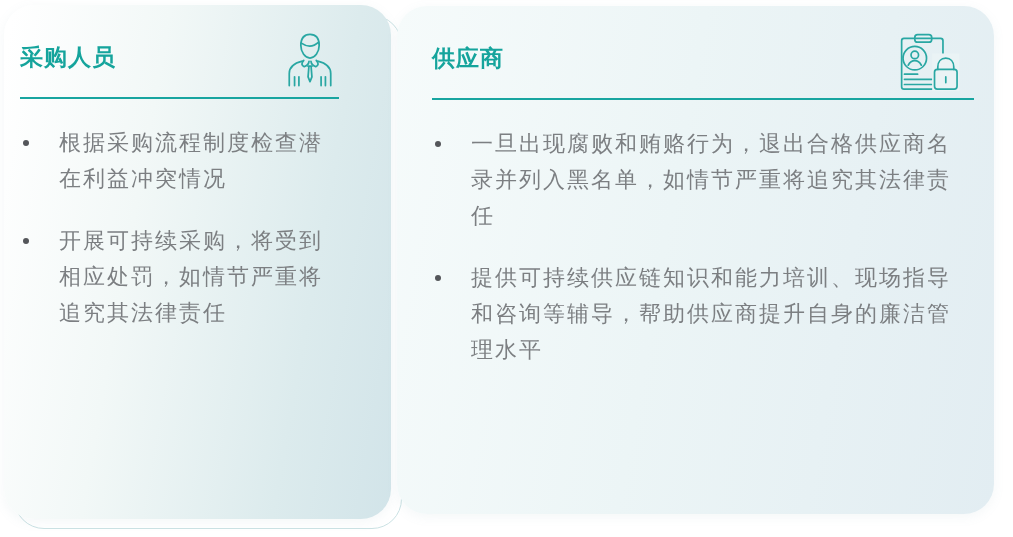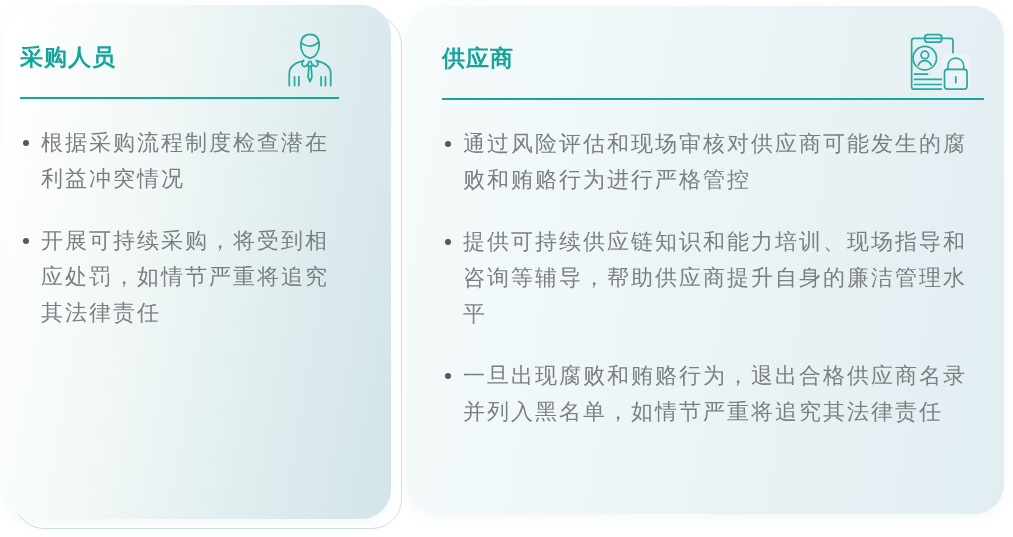--- a/index.html
+++ b/index.html
@@ -28,21 +28,21 @@
     box-sizing:border-box;
     z-index:1;
     box-shadow:0 3px 12px rgba(110,150,160,0.08);
   }
   .card.left{
     left:4px;top:5px;width:387px;height:514px;
     background:linear-gradient(100deg,#ffffff 2%,#f2f8f7 35%,#dcebed 75%,#d2e4e9 100%);
     padding:40px 52px 0 16px;
   }
   .card.right{
-    left:407px;top:6px;width:597px;height:508px;
+    left:397px;top:6px;width:597px;height:508px;
     background:linear-gradient(100deg,#f6fbfb 0%,#ecf5f6 45%,#e2edf2 100%);
     padding:40px 20px 0 35px;
   }
   .hd{position:relative;}
   .title{
     margin:0;
     font-size:23px;
     line-height:24px;
     font-weight:bold;
     letter-spacing:1px;
@@ -66,21 +66,21 @@
     margin:0 0 26px 0;
   }
   .dot{
     flex:none;
     width:6px;height:6px;
     border-radius:50%;
     background:#54565a;
     margin:15px 0 0 3px;
   }
   .txt{
-    margin-left:12px;
+    margin-left:30px;
     font-size:22px;
     line-height:36px;
     letter-spacing:2px;
     color:#7c7f82;
     font-family:Liberation Serif, serif;
   }
   .card.left .txt{width:292px;}
   .card.right .txt{width:516px;}
   svg .stroke{fill:none;stroke:#29a7a3;stroke-width:1.8;stroke-linecap:round;stroke-linejoin:round;}
 </style>
@@ -137,26 +137,22 @@
         <rect x="40.5" y="25" width="29" height="40" fill="#eaf3f5" stroke="none"></rect>
         <path class="stroke" d="M46.5 42v-2.5c0-6 3.5-9.5 8.5-9.5s8.5 3.5 8.5 9.5V42"></path>
         <rect class="stroke" x="43" y="42" width="24" height="21" rx="3"></rect>
         <path class="stroke" d="M55 50v6"></path>
       </svg>
     </header>
     <div class="rule"></div>
     <ul class="bullets">
       <li>
         <span class="dot"></span>
-        <span class="txt">通过风险评估和现场审核对供应商可能发生的腐败和贿赂行为进行严格管控</span>
+        <span class="txt">一旦出现腐败和贿赂行为，退出合格供应商名录并列入黑名单，如情节严重将追究其法律责任</span>
       </li>
       <li>
         <span class="dot"></span>
         <span class="txt">提供可持续供应链知识和能力培训、现场指导和咨询等辅导，帮助供应商提升自身的廉洁管理水平</span>
-      </li>
-      <li>
-        <span class="dot"></span>
-        <span class="txt">一旦出现腐败和贿赂行为，退出合格供应商名录并列入黑名单，如情节严重将追究其法律责任</span>
       </li>
     </ul>
   </section>
 
 </div>
 
 </body></html>

